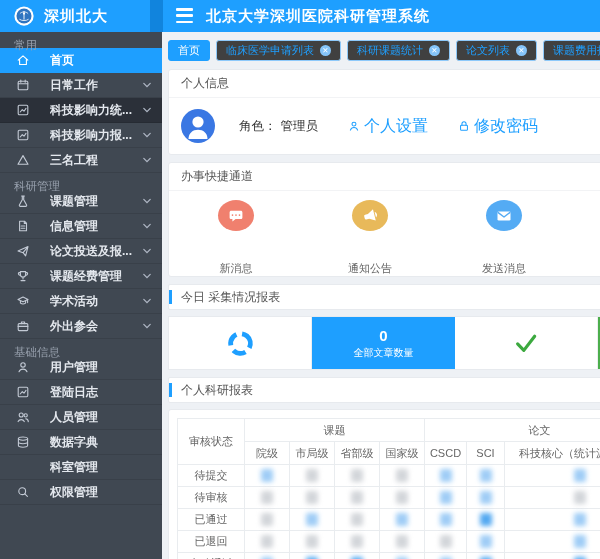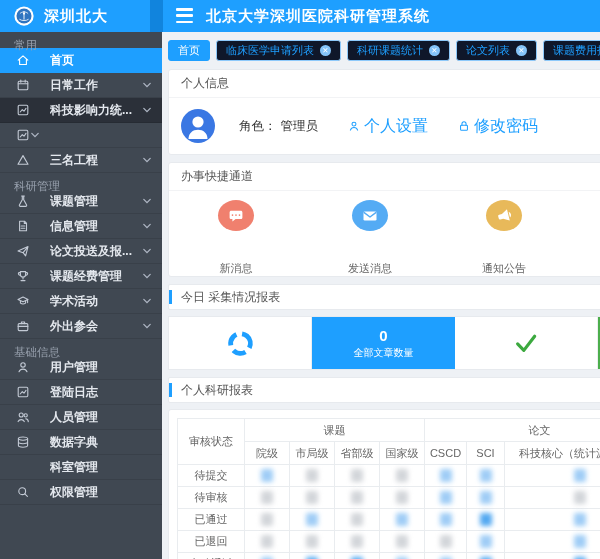--- a/index.html
+++ b/index.html
@@ -26,21 +26,21 @@
   .side-item .nlabel{margin-left:20px;flex:1;white-space:nowrap;overflow:hidden;}
   .side-item .chev{width:10px;height:10px;color:#aeb6c3;display:inline-flex;}
   .side-item.active{background:var(--accent);color:#fff;border-bottom-color:transparent;}
   .side-item.active .nicon{color:#fff;}
   .side-item.dark{background:#2b3039;}
   
   .content{position:absolute;left:162px;top:32px;width:438px;height:527px;overflow:hidden;background:#eef1f5;}
   .content-inner{width:790px;padding:7px 0 0 6px;box-sizing:border-box;}
   
   .tabbar{display:flex;gap:6px;margin:1px 0 8px 0;height:21px;}
-  .tab{display:inline-flex;align-items:center;height:21px;padding:0 9px;box-sizing:border-box;background:#0f172a;
+  .tab{display:inline-flex;align-items:center;height:21px;padding:0 9px;box-sizing:border-box;background:#404040;
        border:1px solid #8ec9fa;border-radius:3px;color:var(--accent);font-size:11px;cursor:pointer;white-space:nowrap;}
   .tab.active{background:var(--accent);border-color:var(--accent);color:#fff;}
   .tab-close{width:11px;height:11px;margin-left:6px;border-radius:50%;background:#85c4f9;color:#fff;font-size:7.5px;
        line-height:11px;text-align:center;display:inline-block;cursor:pointer;}
   
   .panel{background:#fff;border:1px solid #e7eaee;border-radius:3px;margin-bottom:7px;width:784px;box-sizing:border-box;}
   .panel-hd{height:27px;line-height:27px;padding-left:12px;font-size:12px;color:#555;border-bottom:1px solid #f2f3f5;}
   .profile-body{height:56px;display:flex;align-items:center;padding-left:12px;}
   .avatar{width:34px;height:34px;border-radius:50%;background:#3a77e3;overflow:hidden;display:inline-flex;}
   .role{margin-left:24px;font-size:12.5px;color:#333;}
@@ -140,20 +140,21 @@
           </svg>
         </span>
       </div>
       <div class="side-item">
         <span class="nicon">
           <svg viewBox="0 0 14 14" width="14" height="14" fill="none" stroke="currentColor" stroke-width="1.1" stroke-linecap="round" stroke-linejoin="round">
             <rect x="2.2" y="2.2" width="9.6" height="9.6" rx="1.2"></rect>
             <path d="M4.2 9 6.3 6.6 8 8.2l2-2.8"></path>
           </svg>
         </span>
+        <span class="nlabel">科技影响力报...</span>
         <span class="chev">
           <svg viewBox="0 0 10 10" width="10" height="10" fill="none" stroke="currentColor" stroke-width="1.3" stroke-linecap="round">
             <path d="M1.8 3.4 5 6.6l3.2-3.2"></path>
           </svg>
         </span>
       </div>
       <div class="side-item">
         <span class="nicon">
           <svg viewBox="0 0 14 14" width="14" height="14" fill="none" stroke="currentColor" stroke-width="1.1" stroke-linecap="round" stroke-linejoin="round">
             <path d="M7 2.6 12 11.2H2z"></path>
@@ -361,35 +362,35 @@
         <div class="quick-body" id="quickRow">
             <div class="quick-item">
               <div class="quick-circle" style="background: rgb(240, 128, 110);">
                 <svg viewBox="0 0 18 18" width="18" height="18">
                   <path fill="#fff" fill-rule="evenodd" d="M4.2 3.8h9.6c.9 0 1.6.7 1.6 1.6v5c0 .9-.7 1.6-1.6 1.6H8.6l-3.2 2.6V12h-1.2c-.9 0-1.6-.7-1.6-1.6v-5c0-.9.7-1.6 1.6-1.6zM5.5 7.2a.85.85 0 1 0 0 1.7.85.85 0 0 0 0-1.7zm3.5 0a.85.85 0 1 0 0 1.7.85.85 0 0 0 0-1.7zm3.5 0a.85.85 0 1 0 0 1.7.85.85 0 0 0 0-1.7z"></path>
                 </svg>
               </div>
               <div class="quick-label">新消息</div>
             </div>
             <div class="quick-item">
+              <div class="quick-circle" style="background: rgb(232, 185, 90);">
+                <svg viewBox="0 0 18 18" width="18" height="18" style="transform:rotate(-14deg)">
+                  <path fill="#fff" d="M13.5 3.2v11.6l-6-3.3H4.6a1.3 1.3 0 0 1-1.3-1.3V7.8a1.3 1.3 0 0 1 1.3-1.3h2.9zM14.5 6.2c1 .5 1.6 1.6 1.6 2.8s-.6 2.3-1.6 2.8z"></path>
+                </svg>
+              </div>
+              <div class="quick-label">通知公告</div>
+            </div>
+            <div class="quick-item">
               <div class="quick-circle" style="background: rgb(84, 171, 244);">
                 <svg viewBox="0 0 18 18" width="18" height="18">
                   <rect x="2.5" y="4.5" width="13" height="9" rx="1.3" fill="#fff"></rect>
                   <path d="M3.2 5.6 9 10l5.8-4.4" fill="none" stroke="#54abf4" stroke-width="1.4" stroke-linecap="round" stroke-linejoin="round"></path>
                 </svg>
               </div>
               <div class="quick-label">发送消息</div>
-            </div>
-            <div class="quick-item">
-              <div class="quick-circle" style="background: rgb(232, 185, 90);">
-                <svg viewBox="0 0 18 18" width="18" height="18" style="transform:rotate(-14deg)">
-                  <path fill="#fff" d="M13.5 3.2v11.6l-6-3.3H4.6a1.3 1.3 0 0 1-1.3-1.3V7.8a1.3 1.3 0 0 1 1.3-1.3h2.9zM14.5 6.2c1 .5 1.6 1.6 1.6 2.8s-.6 2.3-1.6 2.8z"></path>
-                </svg>
-              </div>
-              <div class="quick-label">通知公告</div>
             </div>
           </div>
       </section>
 
       <div class="accent-hd">
         <span class="accent-bar"></span>
         <span>今日 采集情况报表</span>
       </div>
       <div class="stat-strip">
         <div class="stat-box">

